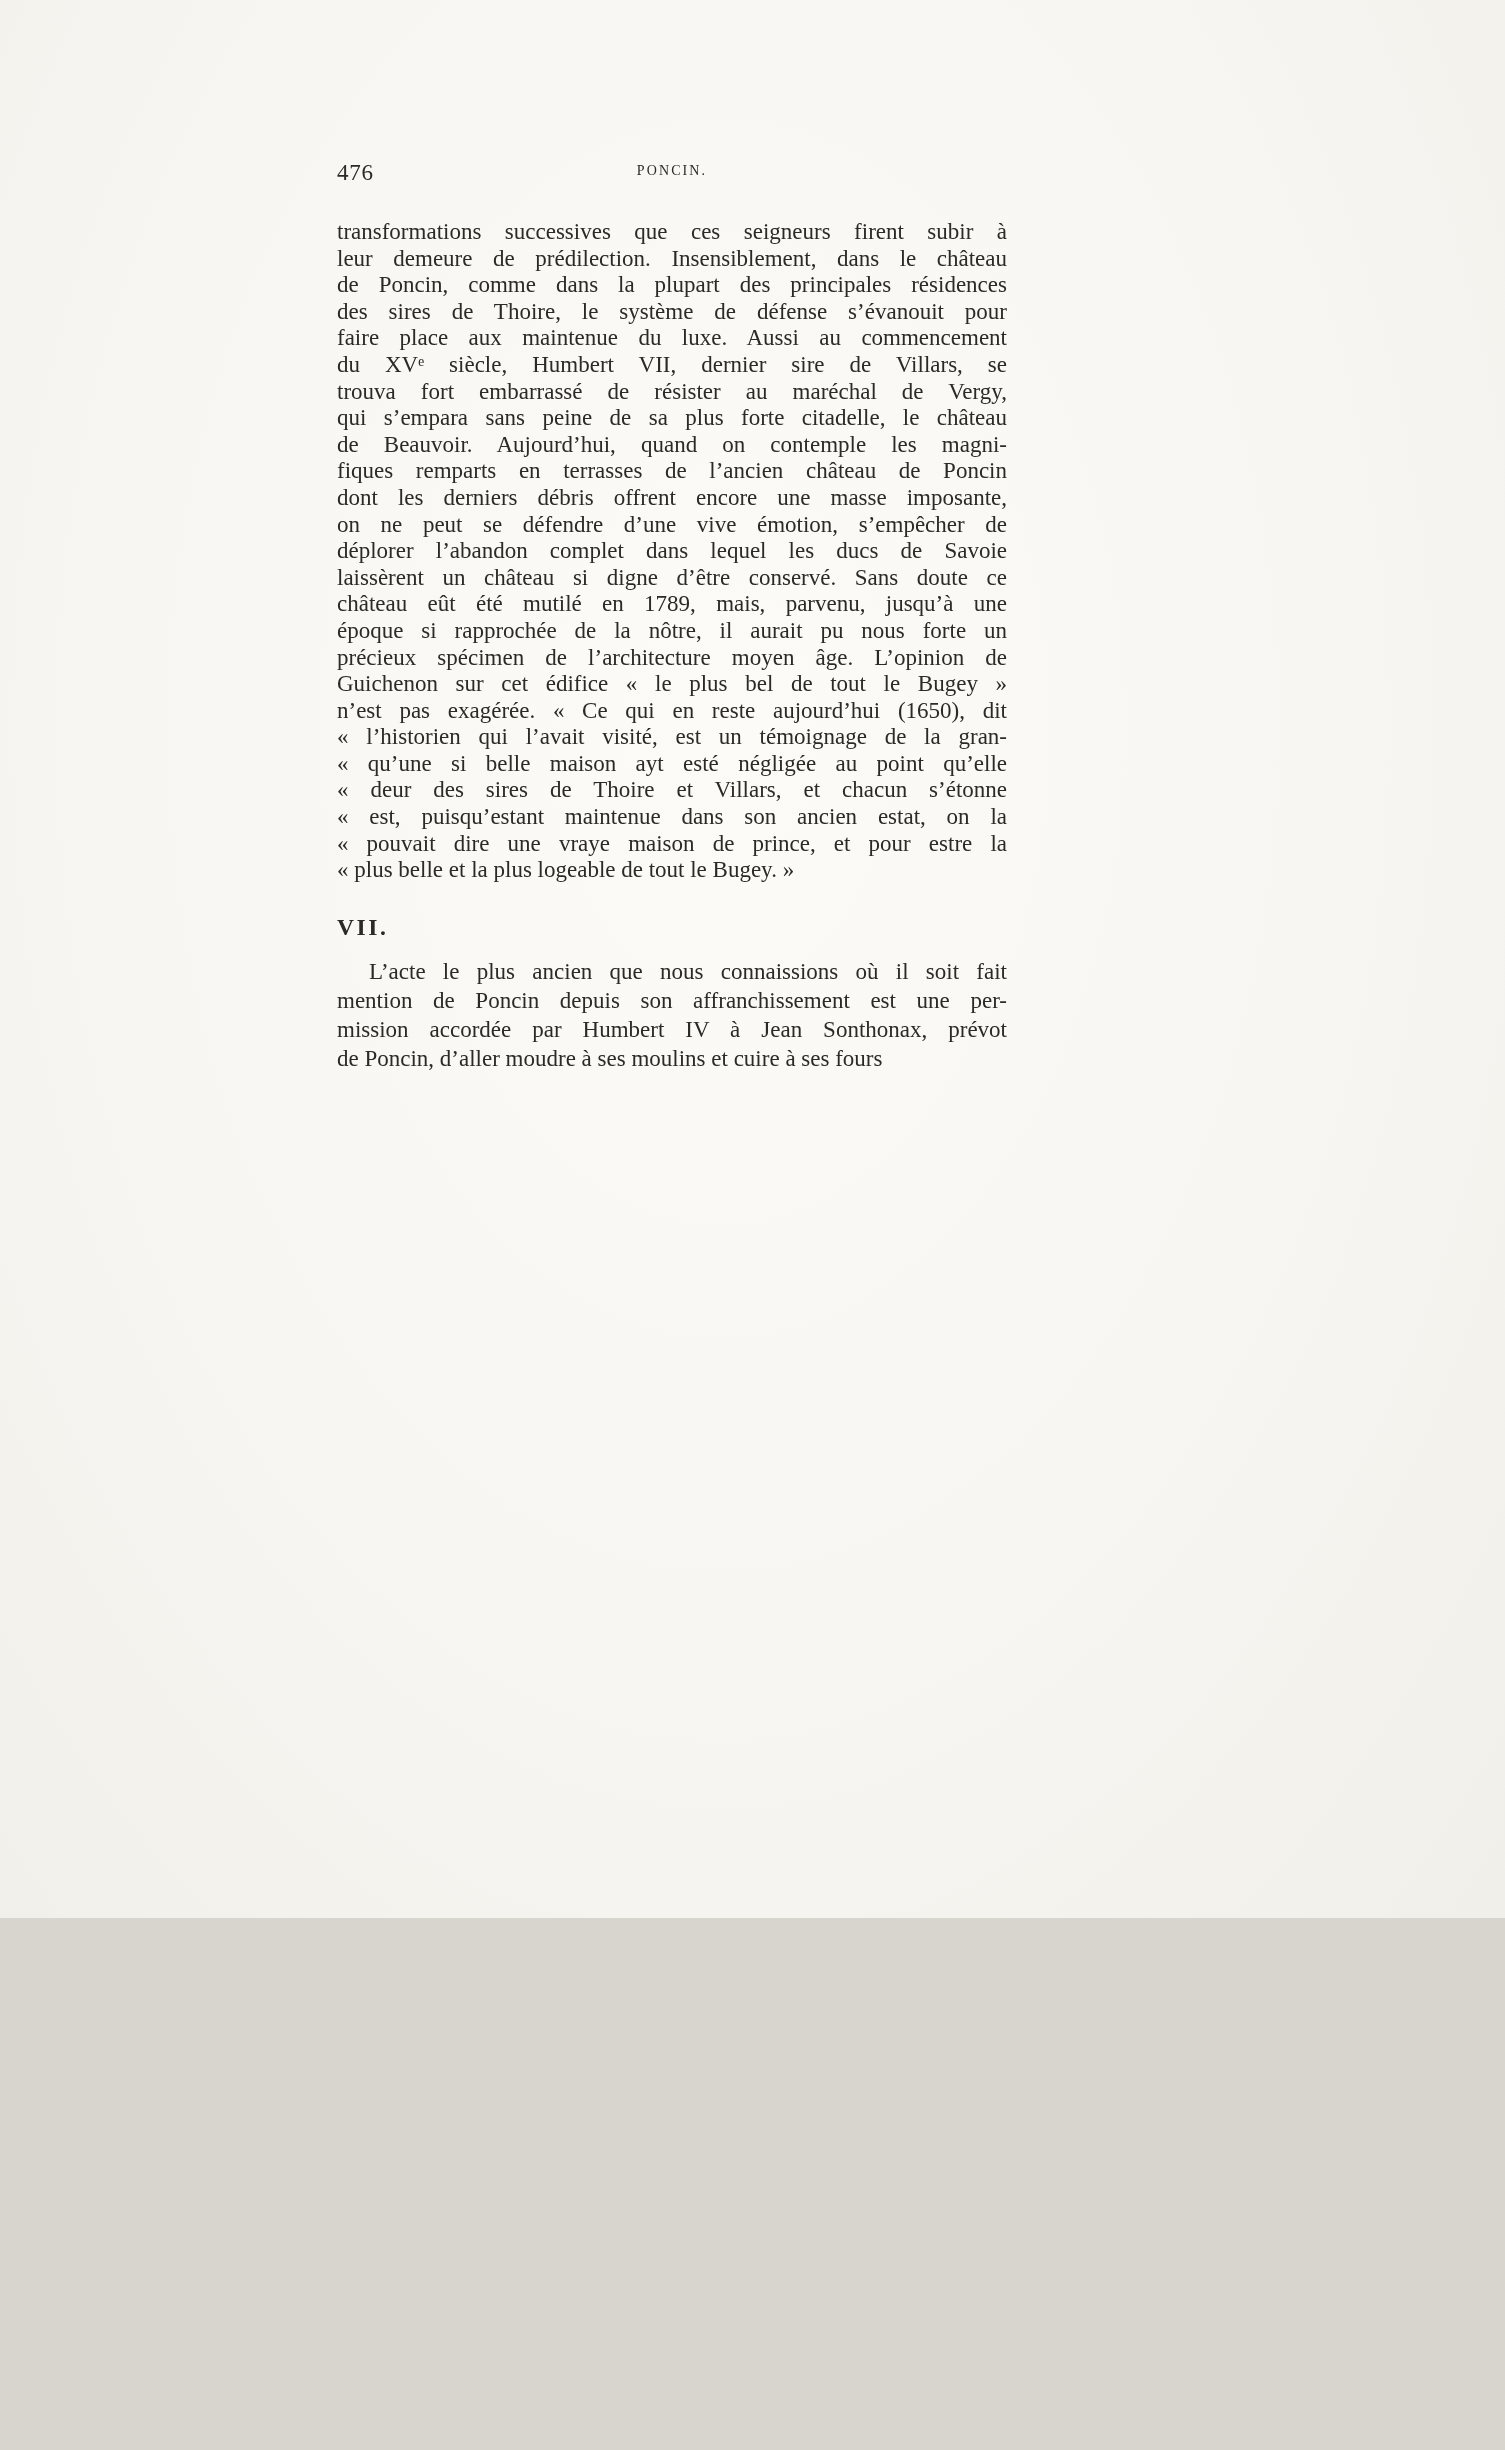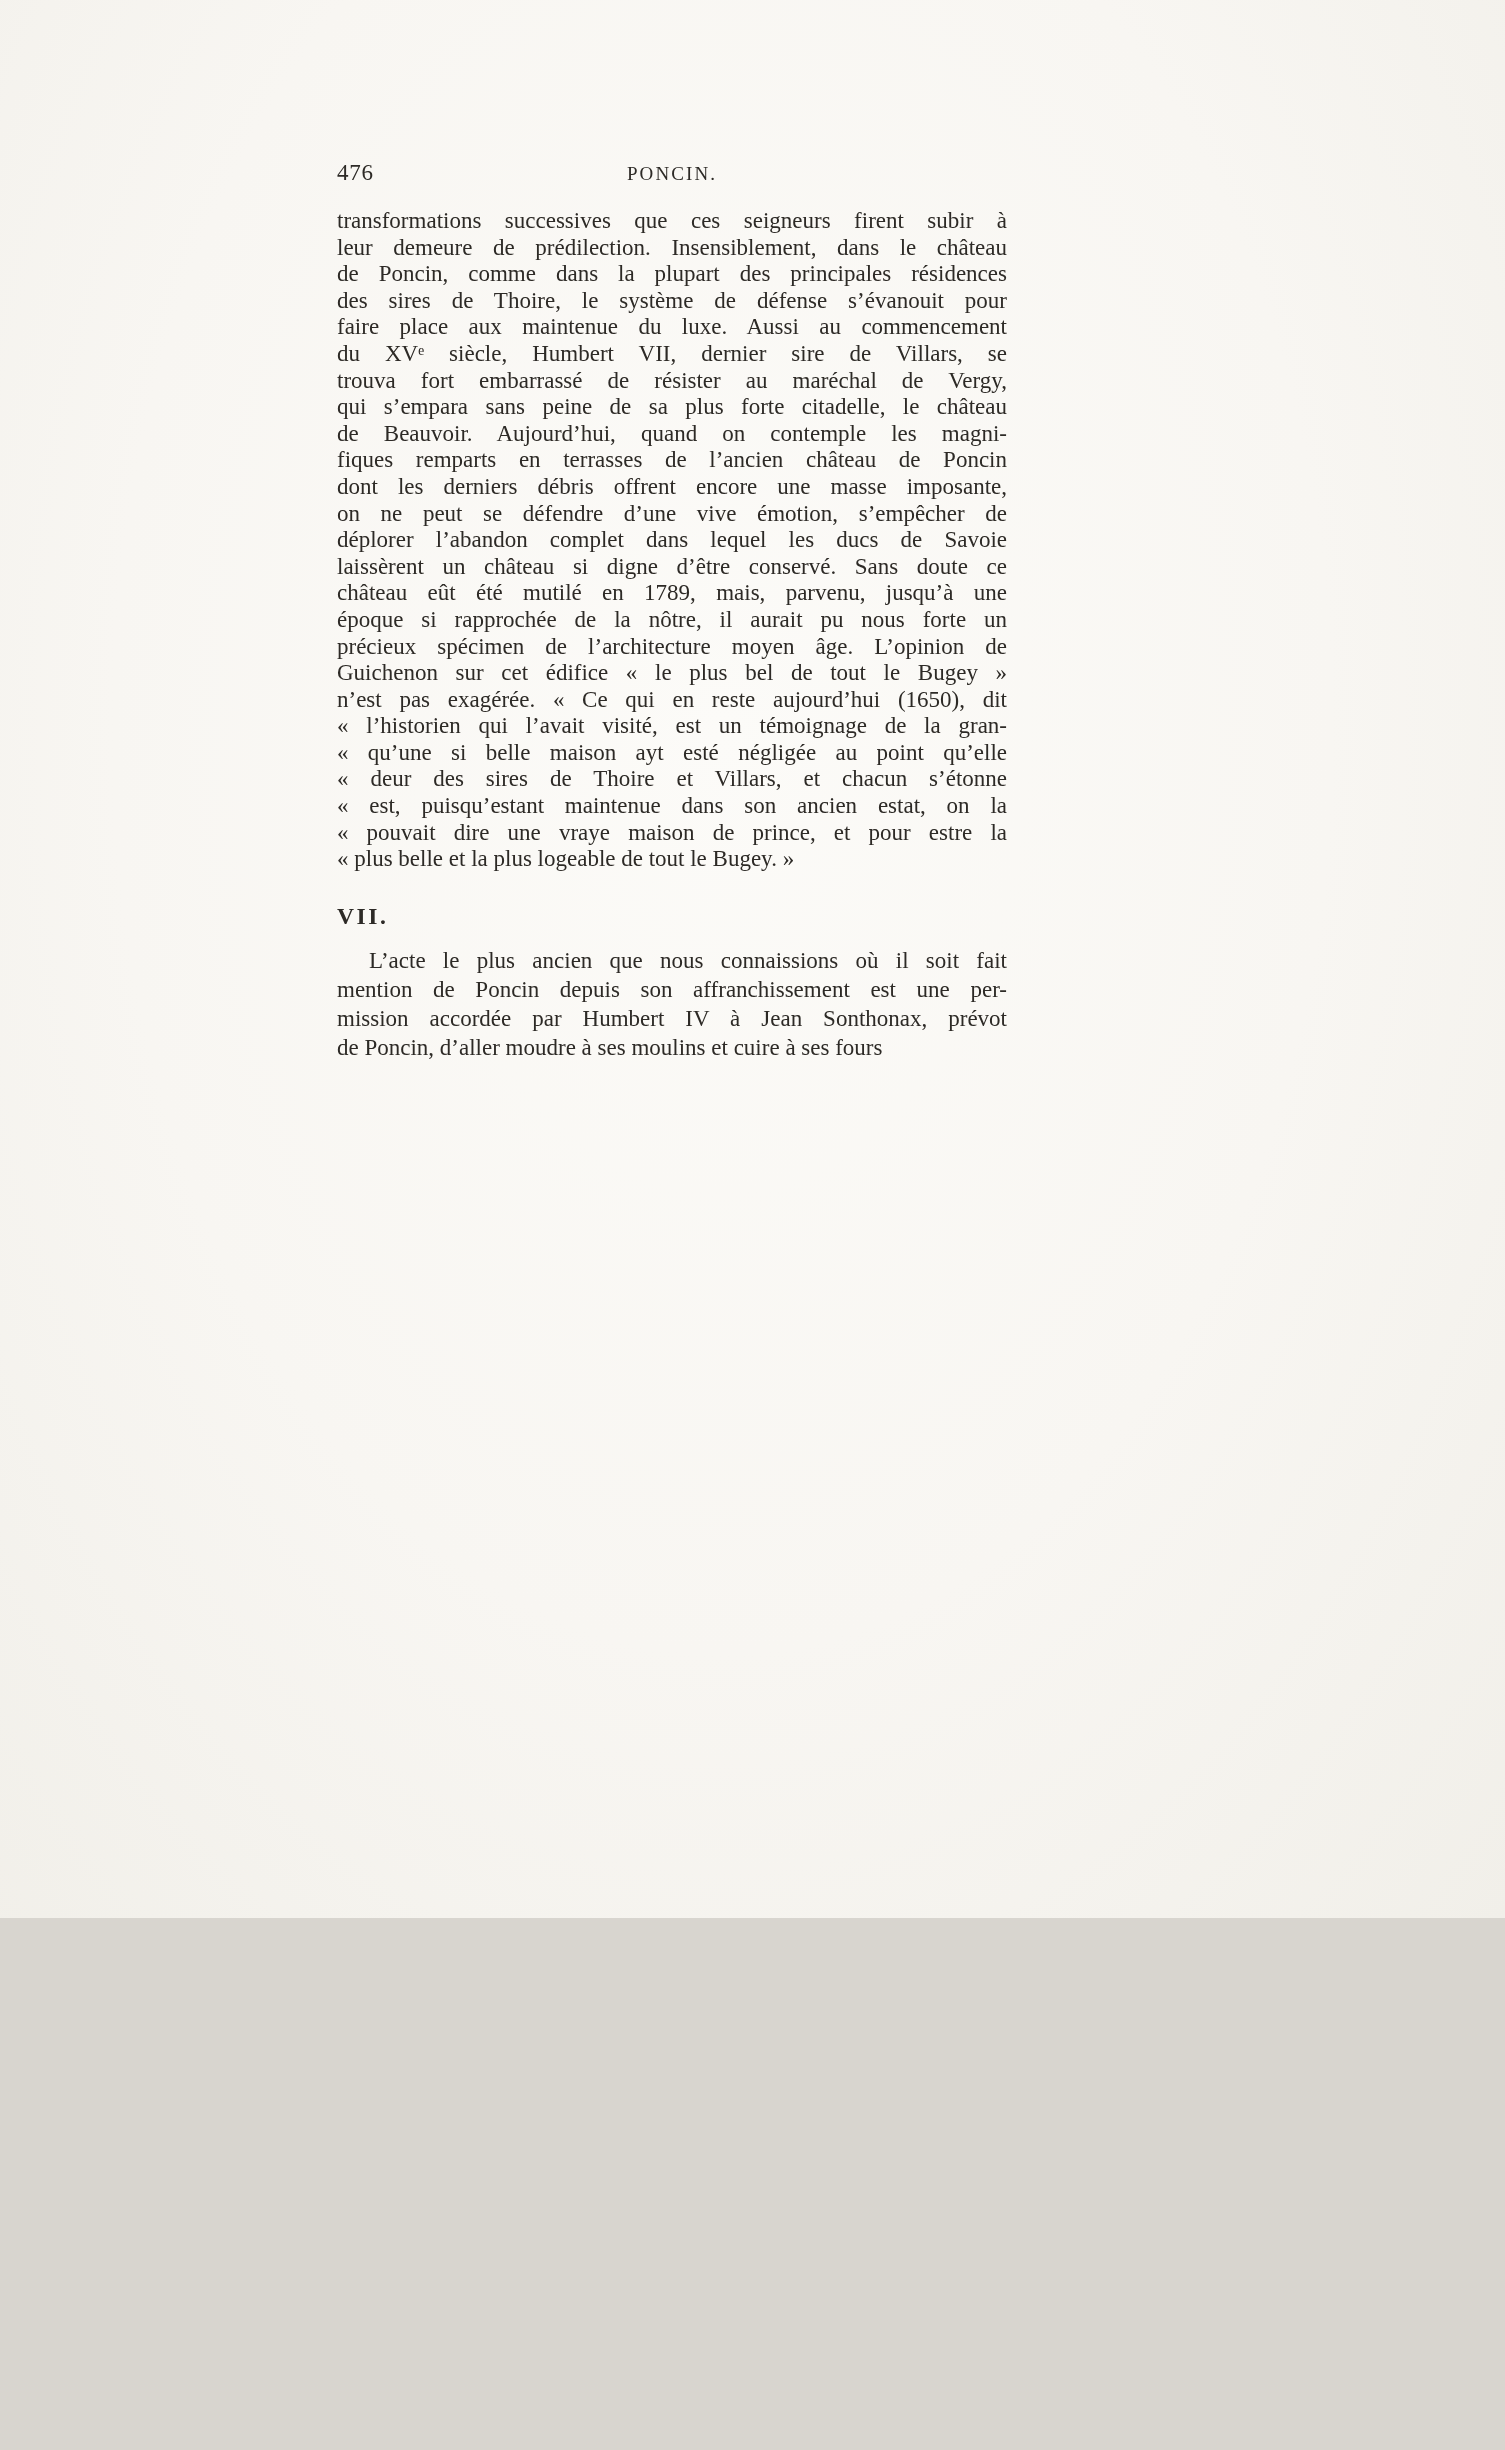--- a/index.html
+++ b/index.html
@@ -33,28 +33,28 @@
     left: 0;
     top: 0;
     letter-spacing: 0.8px;
   }
   .running-title {
     position: absolute;
     left: 0;
     right: 0;
     top: 2.5px;
     text-align: center;
-    font-size: 19px;
+    font-size: 14px;
     letter-spacing: 2.1px;
   }
   .para {
     font-size: 23px;
     line-height: 26.6px;
   }
-  .para1 { margin-top: 13px; }
+  .para1 { margin-top: 24px; }
   .line {
     text-align: justify;
     text-align-last: justify;
   }
   .line.last {
     text-align-last: left;
   }
   .para2 { margin-top: 16px; line-height: 29px; }
   .para2 .line:first-child { text-indent: 32px; }
   .section-heading {

